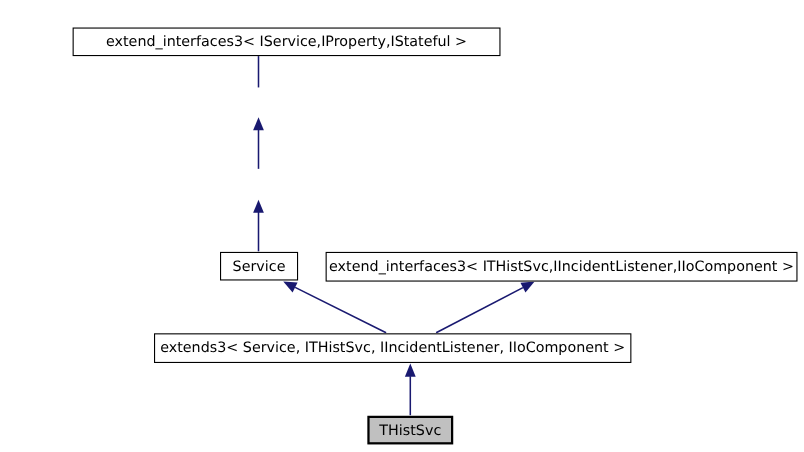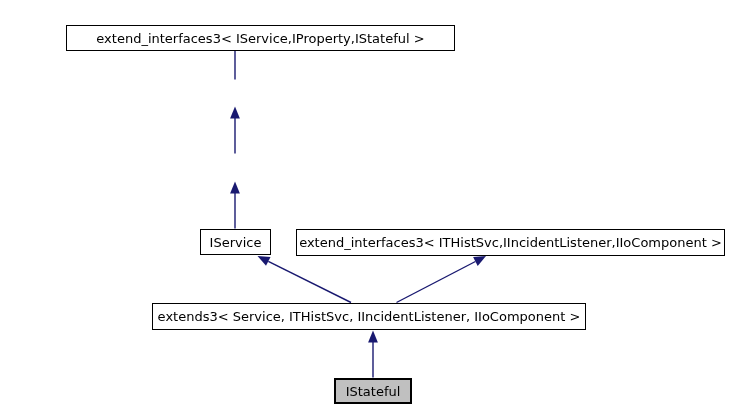--- a/index.html
+++ b/index.html
@@ -41,21 +41,21 @@
     border-width: 2px;
     background: #c0c0c0;
     cursor: default;
   }
   
   .n0 { left: 66px;  top: 5px;   width: 389px; height: 26px; margin-top: 20px; }
   .n1 { left: 82px;  top: 80px;  width: 303px; height: 26px; }
   .n2 { left: 5px;   top: 154px; width: 461px; height: 27px; }
   .n3 { left: 200px; top: 229px; width: 71px;  height: 26px; }
   .n4 { left: 296px; top: 229px; width: 429px; height: 27px; }
-  .n5 { left: 152px; top: 303px; width: 434px; height: 27px; }
+  .n5 { left: 140px; top: 303px; width: 434px; height: 27px; }
   .n6 { left: 334px; top: 378px; width: 78px;  height: 26px; }
 </style>
 </head>
 <body>
 
 <div class="diagram">
 
   <svg class="edges-layer" width="731" height="411" viewBox="0 0 731 411" xmlns="http://www.w3.org/2000/svg">
 
     <line x1="235" y1="79.5" x2="235" y2="42" stroke-width="1.4" stroke="#191970"></line>
@@ -74,21 +74,21 @@
     <polygon points="486,256 477.7,266 473.1,257.1" fill="#191970"></polygon>
 
     <line x1="373" y1="377.5" x2="373" y2="342" stroke-width="1.4" stroke="#191970"></line>
     <polygon points="373,330.5 368.1,342.5 377.9,342.5" fill="#191970"></polygon>
   </svg>
 
   <div class="node n0">extend_interfaces3&lt; IService,IProperty,IStateful &gt;</div>
 
 
 
-  <div class="node n3">IService</div>
+  <div class="node n3">Service</div>
 
   <div class="node n4">extend_interfaces3&lt; ITHistSvc,IIncidentListener,IIoComponent &gt;</div>
 
   <div class="node n5">extends3&lt; Service, ITHistSvc, IIncidentListener, IIoComponent &gt;</div>
 
-  <div class="node n6 current">IStateful</div>
+  <div class="node n6 current">THistSvc</div>
 
 </div>
 
 </body></html>

